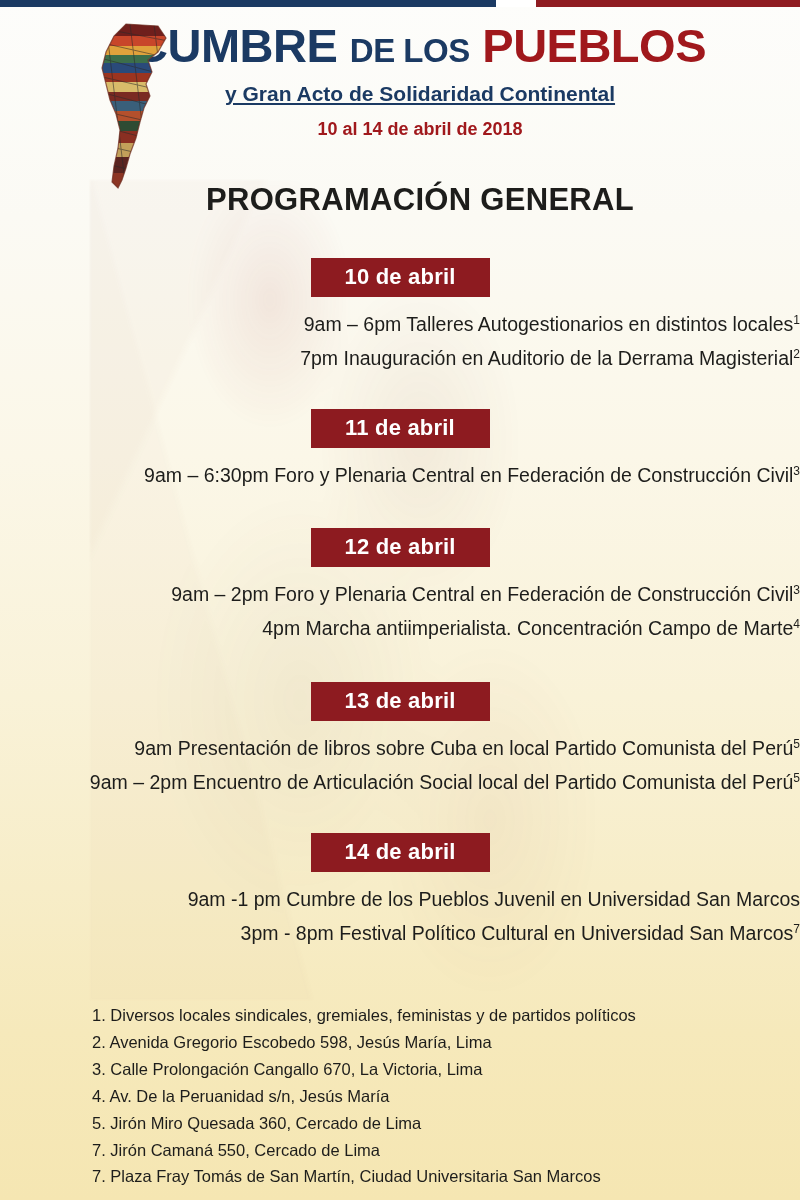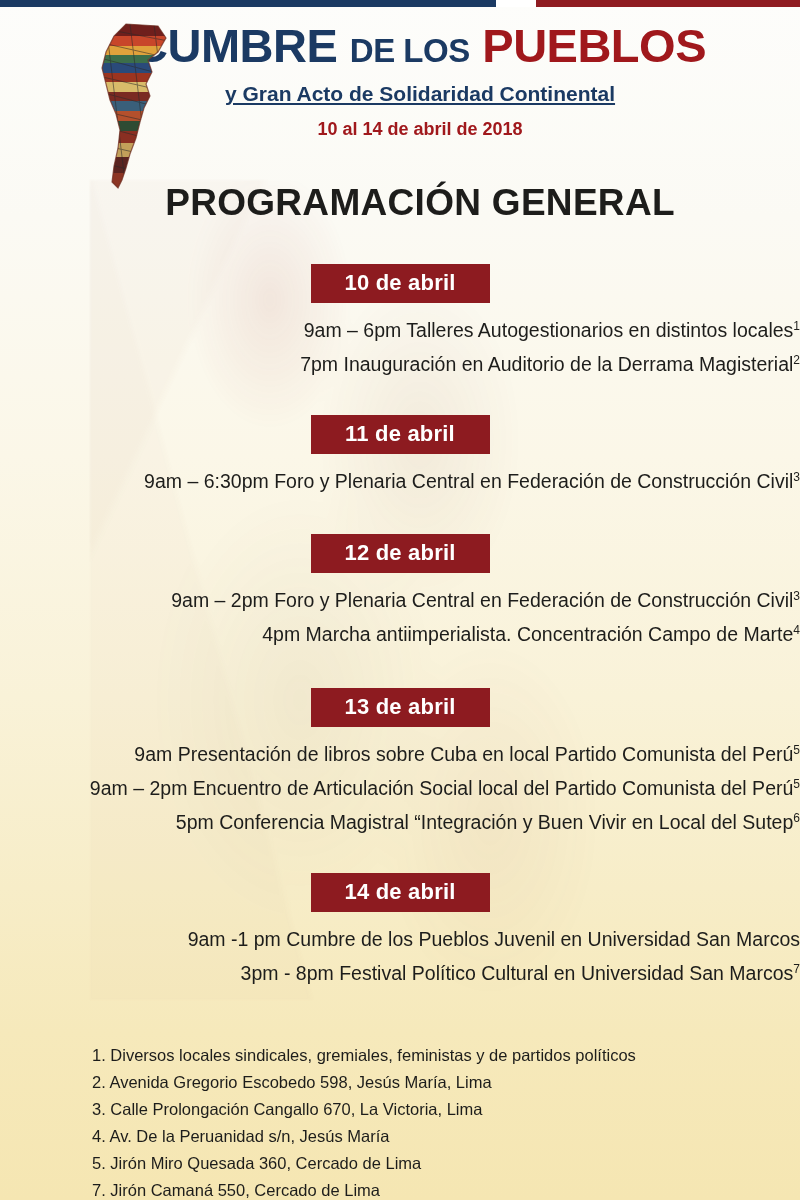--- a/index.html
+++ b/index.html
@@ -98,21 +98,21 @@
     text-decoration: underline;
   }
   .dates {
     margin-top: 13px;
     font-size: 18px;
     font-weight: bold;
     color: #a0181c;
   }
   .prog-title {
     margin-top: 42px;
-    font-size: 37px;
+    font-size: 31px;
     font-weight: bold;
     color: #1d1d1b;
     text-align: center;
     letter-spacing: 0.3px;
   }
 
   
   .schedule {
     position: relative;
     margin-top: 40px;
@@ -274,23 +274,20 @@
 
     <div class="day">
       <div class="day-badge">13 de abril</div>
       <div class="day-events">
         <div class="event">
           <span>9am Presentación de libros sobre Cuba en local Partido Comunista del Perú</span><sup>5</sup>
         </div>
         <div class="event">
           <span>9am – 2pm Encuentro de Articulación Social local del Partido Comunista del Perú</span><sup>5</sup>
         </div>
-        <div class="event">
-          <span>5pm Conferencia Magistral “Integración y Buen Vivir en Local del Sutep</span><sup>6</sup>
-        </div>
       </div>
     </div>
     <div class="gap-13"></div>
 
     <div class="day">
       <div class="day-badge">14 de abril</div>
       <div class="day-events">
         <div class="event">
           <span>9am -1 pm Cumbre de los Pueblos Juvenil en Universidad San Marcos</span><sup></sup>
         </div>

